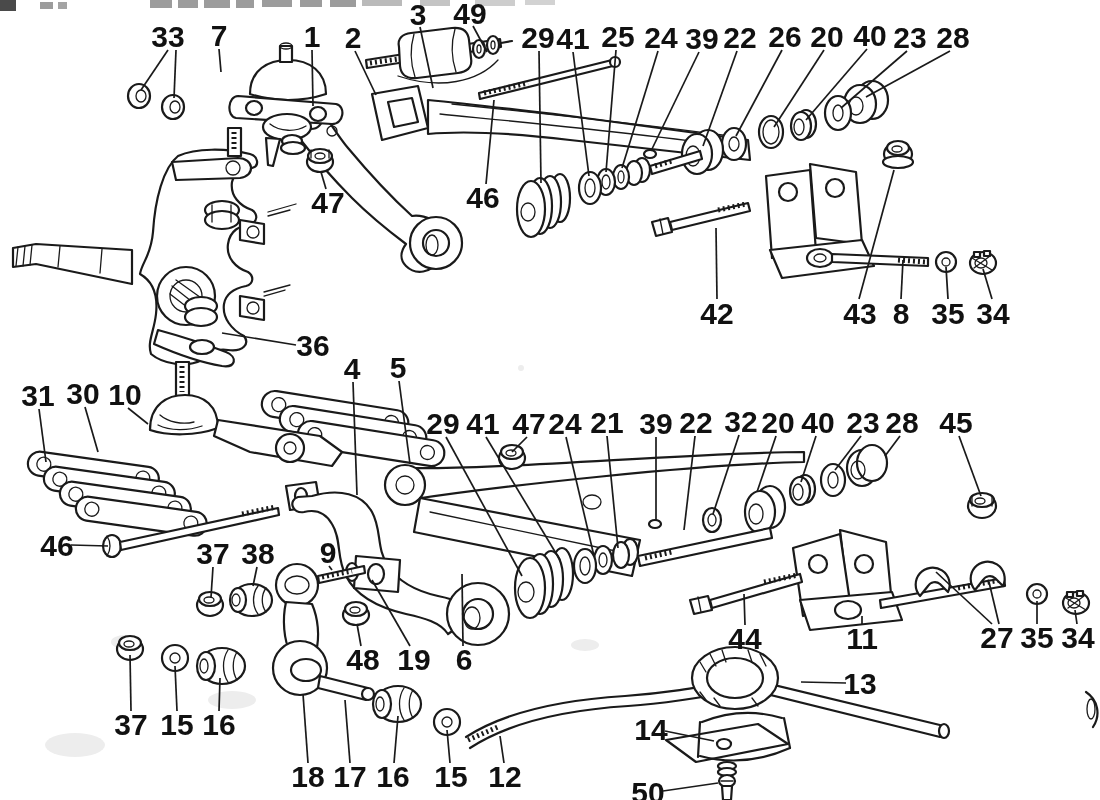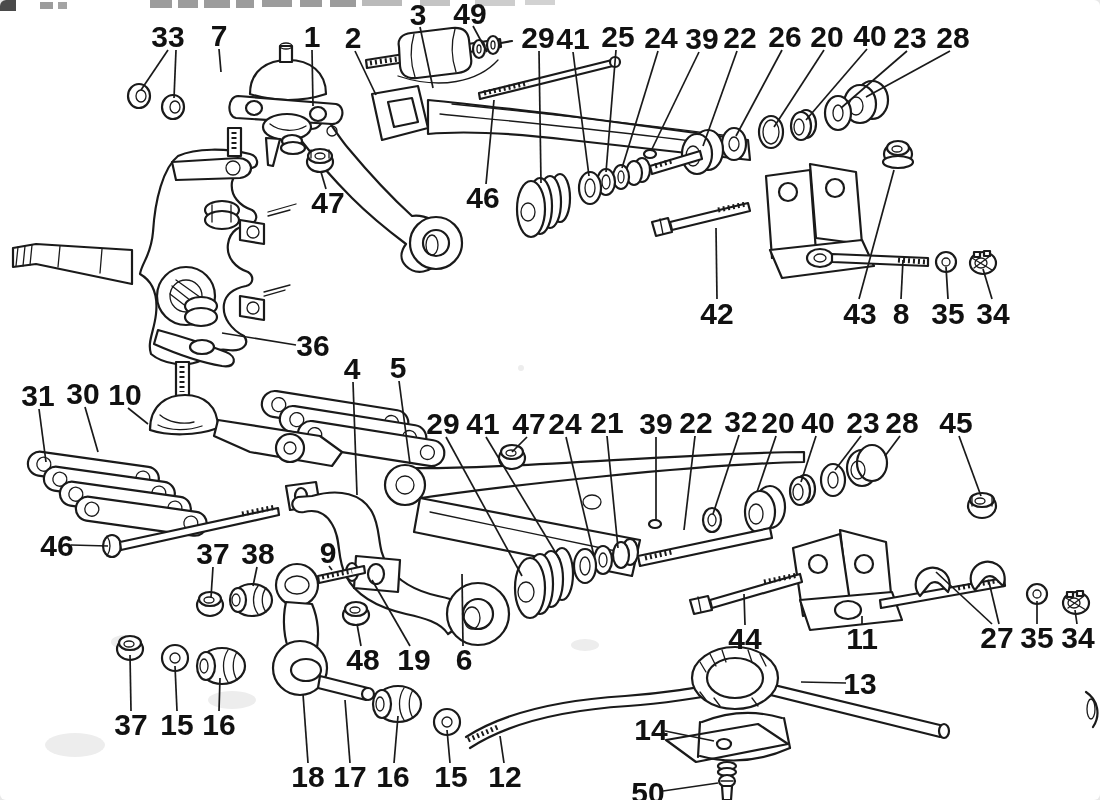--- a/index.html
+++ b/index.html
@@ -1,17 +1,17 @@
 <!DOCTYPE html>
 <html><head>
 <meta charset="utf-8">
 <style>
   html,body{margin:0;padding:0;background:#e8e8e8;}
   .stage{position:relative;width:1100px;height:800px;background:#ffffff;overflow:hidden;
-         font-family:"Liberation Sans",sans-serif;border-radius:6px;}
+         font-family:"Liberation Sans",sans-serif;}
   svg{position:absolute;inset:0;display:block;}
   .p   {stroke:#1a1a1a;stroke-width:2.2;fill:none;stroke-linecap:round;stroke-linejoin:round;}
   .pf  {stroke:#1a1a1a;stroke-width:2.2;fill:#ffffff;stroke-linecap:round;stroke-linejoin:round;}
   .thin{stroke:#1a1a1a;stroke-width:1.3;fill:none;stroke-linecap:round;}
   .thr2{stroke:#1a1a1a;stroke-width:5;fill:none;stroke-dasharray:2 3;}
   .leader{stroke:#1a1a1a;stroke-width:1.7;fill:none;}
   .callout{font:700 30px "Liberation Sans",sans-serif;fill:#111;text-anchor:middle;}
   .smudge{fill:#ededed;}
   .frag{fill:#4a4a4a;}
   .fragl{fill:#9c9c9c;}

